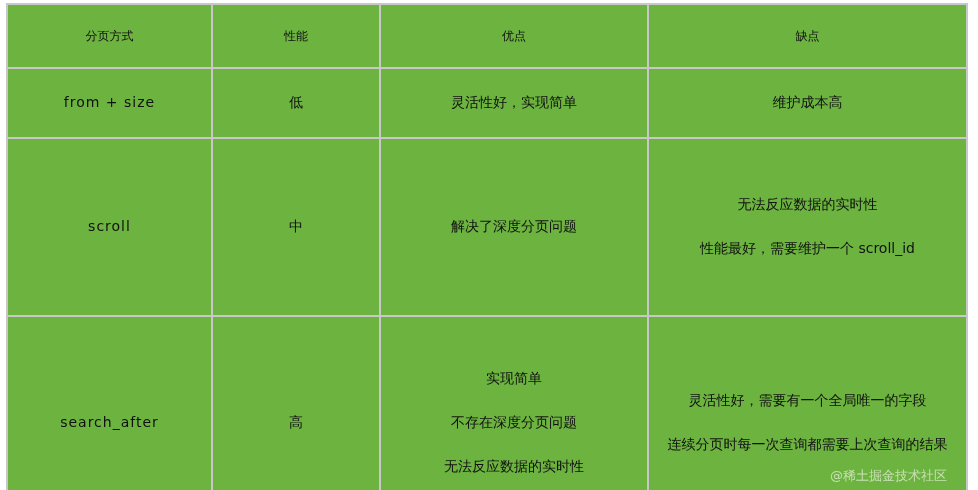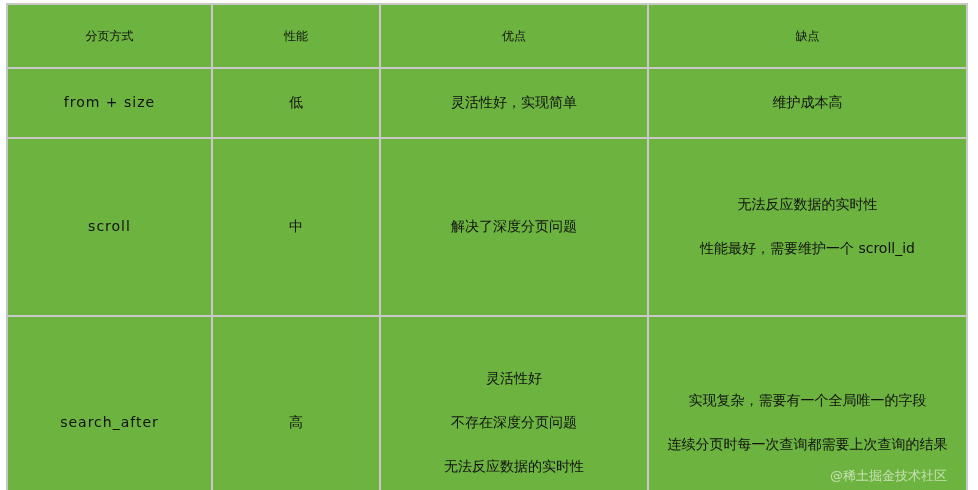--- a/index.html
+++ b/index.html
@@ -116,25 +116,25 @@
         </td>
         <td>
           <span class="cell-para">无法反应数据的实时性</span>
           <span class="cell-para">性能最好，需要维护一个 scroll_id</span>
         </td>
       </tr>
       <tr class="row-h3">
         <td class="mono">search_after</td>
         <td>高</td>
         <td>
-          <span class="cell-para">灵活性好</span>
+          <span class="cell-para">实现简单</span>
           <span class="cell-para">不存在深度分页问题</span>
           <span class="cell-para">无法反应数据的实时性</span>
         </td>
         <td>
-          <span class="cell-para">实现复杂，需要有一个全局唯一的字段</span>
+          <span class="cell-para">灵活性好，需要有一个全局唯一的字段</span>
           <span class="cell-para">连续分页时每一次查询都需要上次查询的结果</span>
         </td>
       </tr>
     </tbody>
   </table>
   <div class="watermark">@稀土掘金技术社区</div>
 </div>
 
 </body></html>

